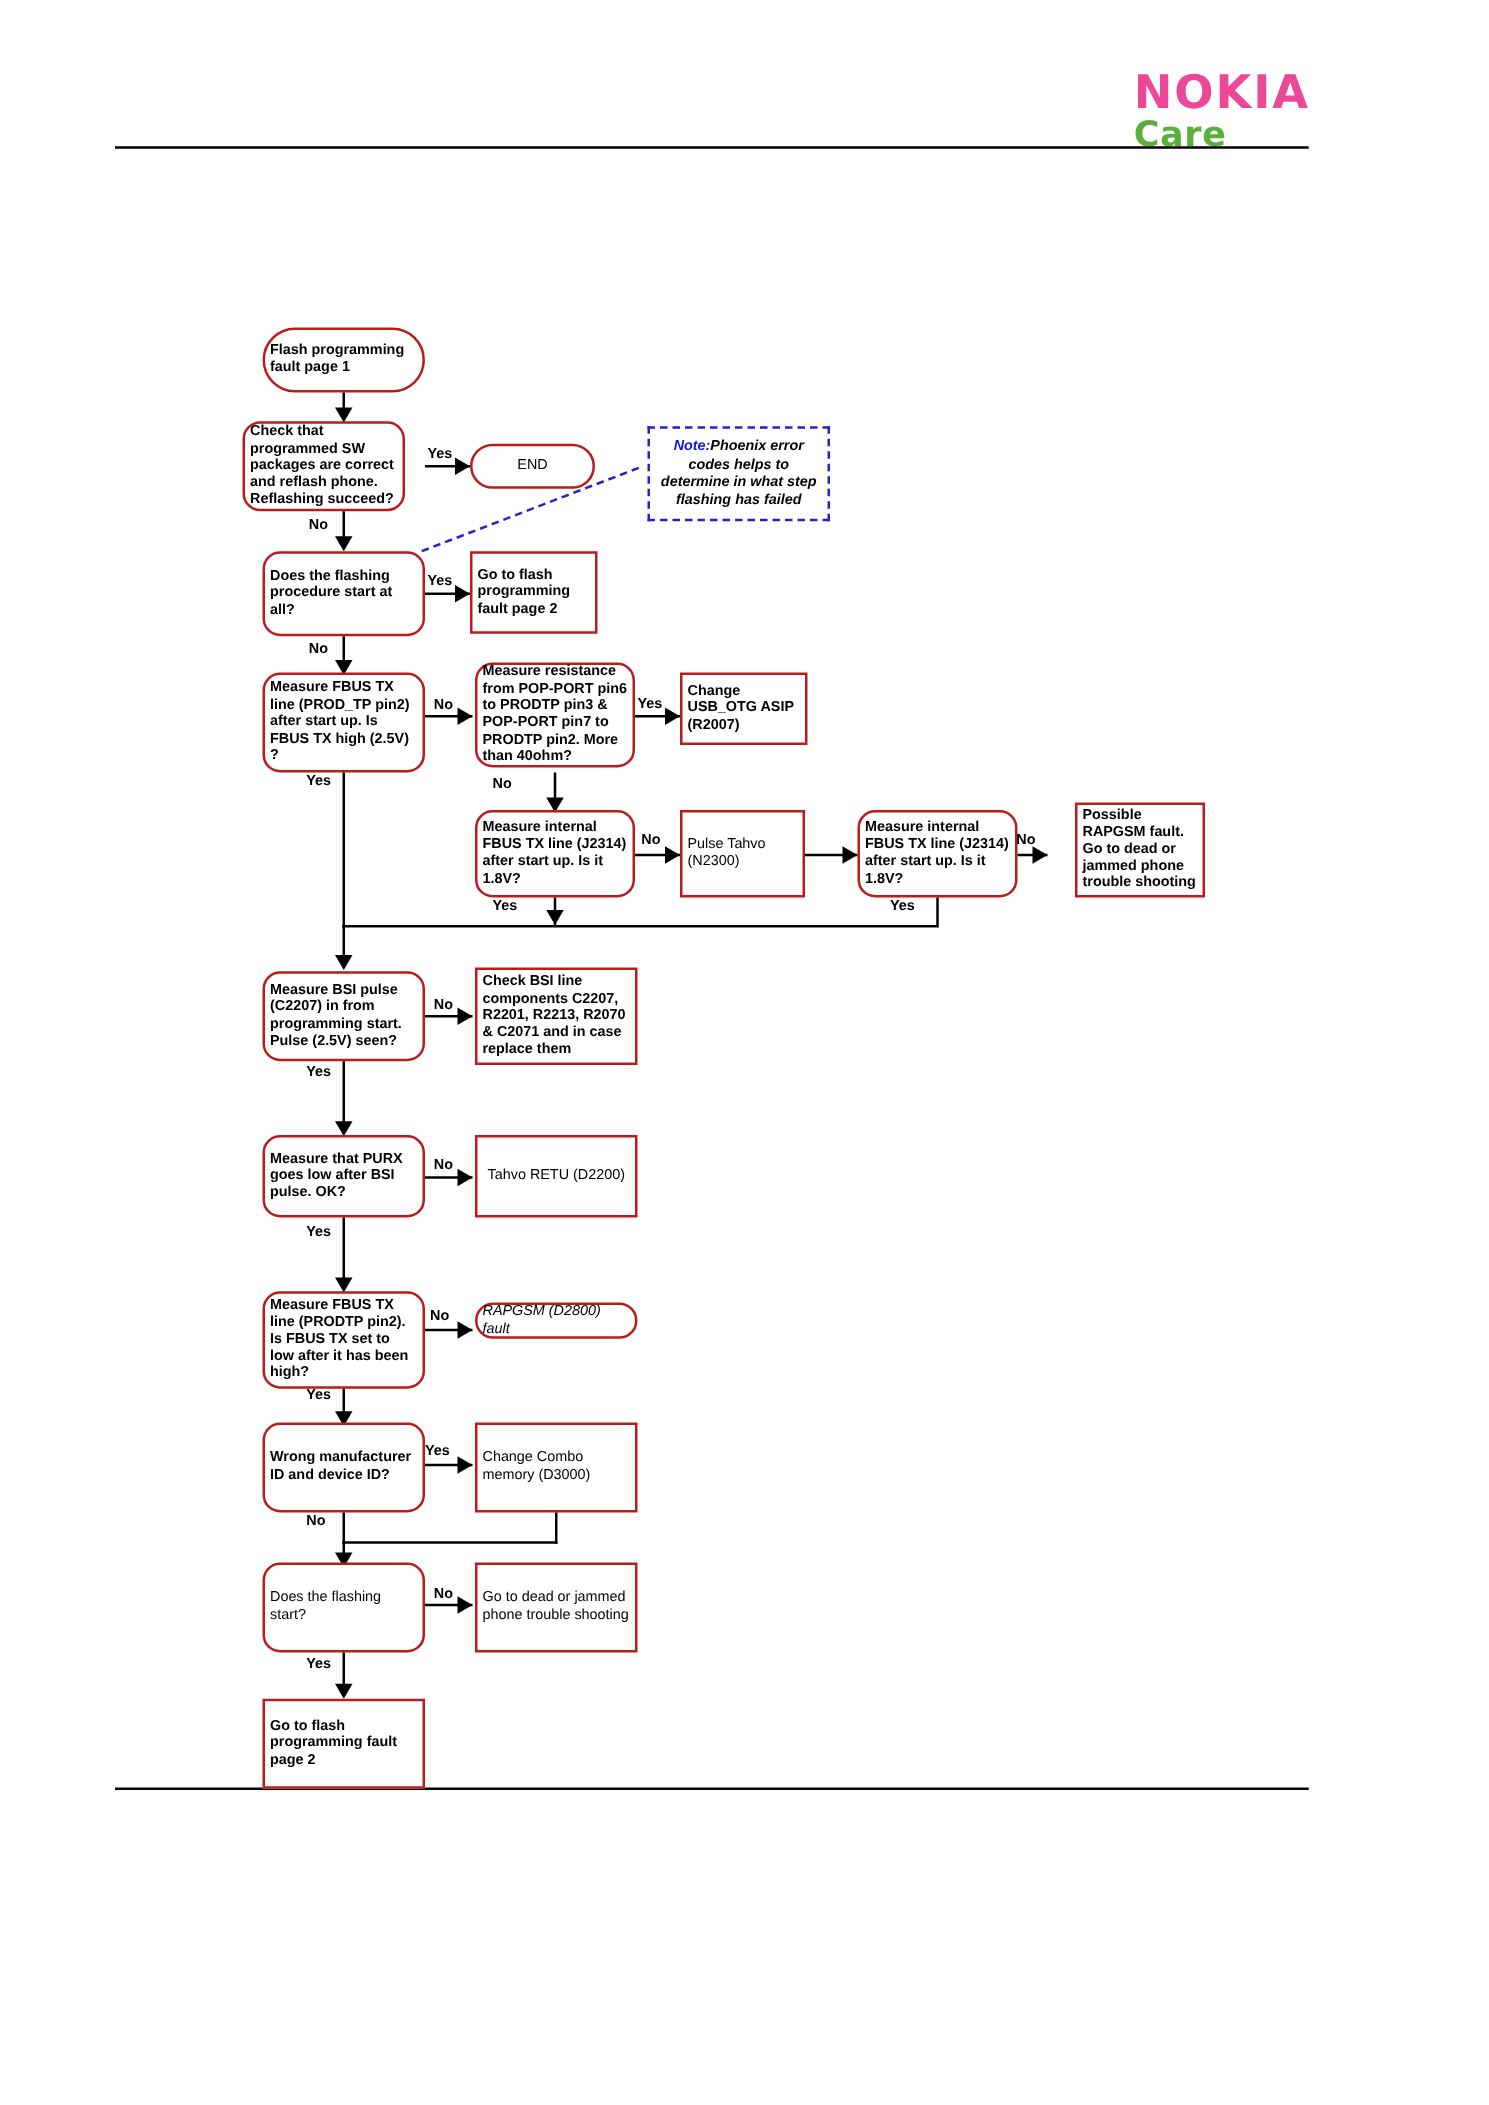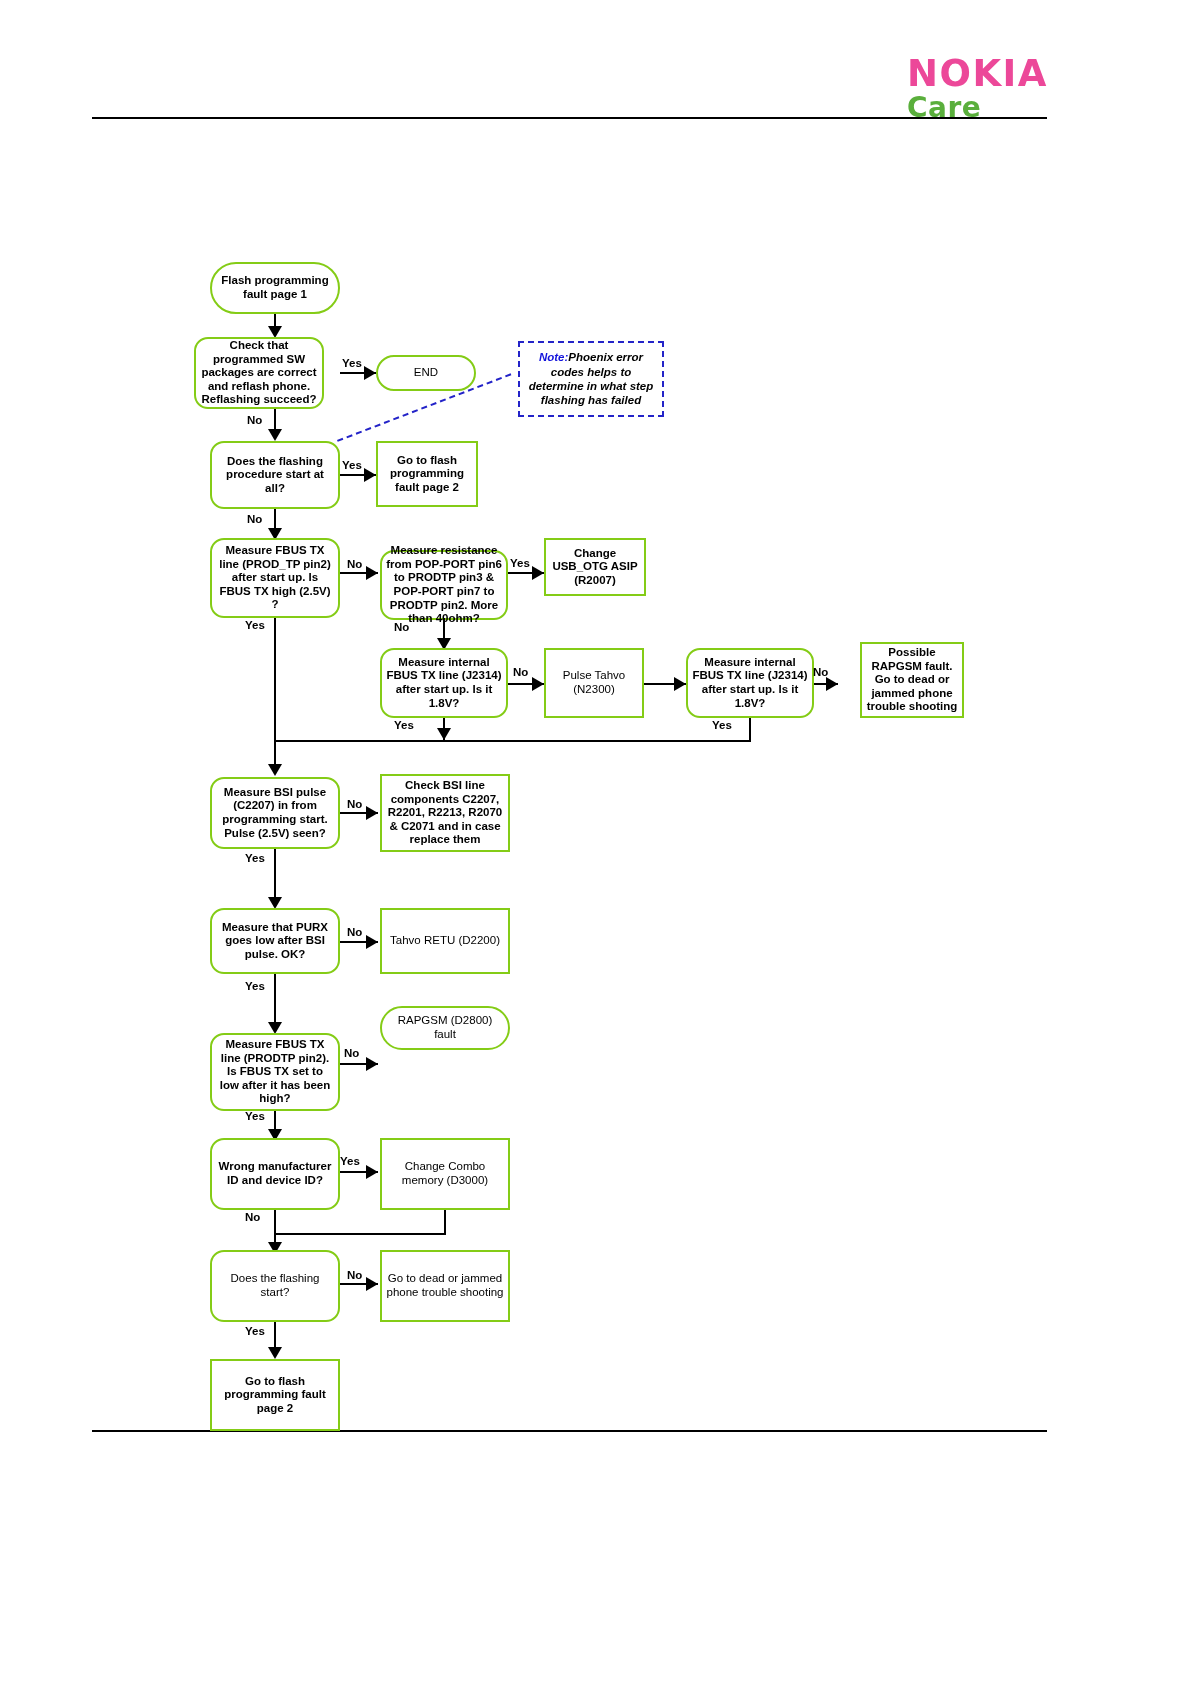--- a/index.html
+++ b/index.html
@@ -7,22 +7,22 @@
   .page{position:absolute;inset:0;}
 
   
   .logo{position:absolute;right:143px;top:55px;text-align:left;line-height:1;}
   .logo-nokia{font-size:37px;font-weight:bold;color:#ec4899;letter-spacing:1.5px;font-family:"DejaVu Sans",sans-serif;}
   .logo-care{font-size:28px;font-weight:bold;color:#5aaf3c;font-family:"DejaVu Sans",sans-serif;margin-top:2px;letter-spacing:.5px;}
   .rule-top{position:absolute;left:92px;top:117px;width:955px;height:0;border-top:2px solid #000;}
   .rule-bottom{position:absolute;left:92px;top:1430px;width:955px;height:0;border-top:2px solid #000;}
 
   
-  .node{position:absolute;box-sizing:border-box;border:2px solid #84cc16;background:#fff;
-        display:flex;align-items:center;justify-content:center;text-align:center;
+  .node{position:absolute;box-sizing:border-box;border:2px solid #b91c1c;background:#fff;
+        display:flex;align-items:center;justify-content:center;
         font-size:11.5px;line-height:1.18;color:#000;padding:2px 4px;}
   .rounded{border-radius:14px;}
   .pill{border-radius:40px;}
   .rect{border-radius:0;}
   .bold{font-weight:bold;}
   .note{position:absolute;box-sizing:border-box;border:2px dashed #2323c8;background:#fff;
         display:flex;align-items:center;justify-content:flex-start;text-align:center;
         font-size:11.5px;line-height:1.25;font-style:italic;font-weight:bold;color:#000;padding:3px 6px;}
   .note .kw{color:#1414dc;}
 
@@ -76,21 +76,21 @@
 
   <div class="ln v" style="left:274px;top:509px;height:21px;"></div>
   <div class="arrow-d" style="left:268px;top:528px;"></div>
   <div class="lbl" style="left:247px;top:513px;">No</div>
 
   <div class="node rounded bold" style="left:210px;top:538px;width:130px;height:80px;">Measure FBUS TX line (PROD_TP pin2) after start up. Is FBUS TX high (2.5V) ?</div>
   <div class="ln h" style="left:340px;top:572px;width:38px;"></div>
   <div class="arrow-r" style="left:366px;top:566px;"></div>
   <div class="lbl" style="left:347px;top:558px;">No</div>
 
-  <div class="node rounded bold" style="left:380px;top:530px;width:128px;height:70px;margin-top:20px;">Measure resistance from POP-PORT pin6 to PRODTP pin3 &amp; POP-PORT pin7 to PRODTP pin2. More than 40ohm?</div>
+  <div class="node rounded bold" style="left:380px;top:530px;width:128px;height:84px;">Measure resistance from POP-PORT pin6 to PRODTP pin3 &amp; POP-PORT pin7 to PRODTP pin2. More than 40ohm?</div>
   <div class="ln h" style="left:508px;top:572px;width:36px;"></div>
   <div class="arrow-r" style="left:532px;top:566px;"></div>
   <div class="lbl" style="left:510px;top:557px;">Yes</div>
   <div class="node rect bold" style="left:544px;top:538px;width:102px;height:58px;">Change USB_OTG ASIP (R2007)</div>
 
   <div class="ln v" style="left:443px;top:618px;height:22px;"></div>
   <div class="arrow-d" style="left:437px;top:638px;"></div>
   <div class="lbl" style="left:394px;top:621px;">No</div>
 
   <div class="node rounded bold" style="left:380px;top:648px;width:128px;height:70px;">Measure internal FBUS TX line (J2314) after start up. Is it 1.8V?</div>
@@ -141,21 +141,21 @@
   <div class="node rect" style="left:380px;top:908px;width:130px;height:66px;">Tahvo RETU (D2200)</div>
 
   <div class="ln v" style="left:274px;top:974px;height:55px;"></div>
   <div class="arrow-d" style="left:268px;top:1022px;"></div>
   <div class="lbl" style="left:245px;top:980px;">Yes</div>
 
   <div class="node rounded bold" style="left:210px;top:1033px;width:130px;height:78px;">Measure FBUS TX line (PRODTP pin2). Is FBUS TX set to low after it has been high?</div>
   <div class="ln h" style="left:340px;top:1063px;width:38px;"></div>
   <div class="arrow-r" style="left:366px;top:1057px;"></div>
   <div class="lbl" style="left:344px;top:1047px;">No</div>
-  <div class="node pill" style="left:380px;top:1006px;width:130px;height:44px;">RAPGSM (D2800) fault</div>
+  <div class="node pill" style="left:380px;top:1042px;width:130px;height:29px;font-style:italic;">RAPGSM (D2800) fault</div>
 
   <div class="ln v" style="left:274px;top:1111px;height:26px;"></div>
   <div class="arrow-d" style="left:268px;top:1129px;"></div>
   <div class="lbl" style="left:245px;top:1110px;">Yes</div>
 
   <div class="node rounded bold" style="left:210px;top:1138px;width:130px;height:72px;">Wrong manufacturer ID and device ID?</div>
   <div class="ln h" style="left:340px;top:1171px;width:38px;"></div>
   <div class="arrow-r" style="left:366px;top:1165px;"></div>
   <div class="lbl" style="left:340px;top:1155px;">Yes</div>
   <div class="node rect" style="left:380px;top:1138px;width:130px;height:72px;">Change Combo memory (D3000)</div>

